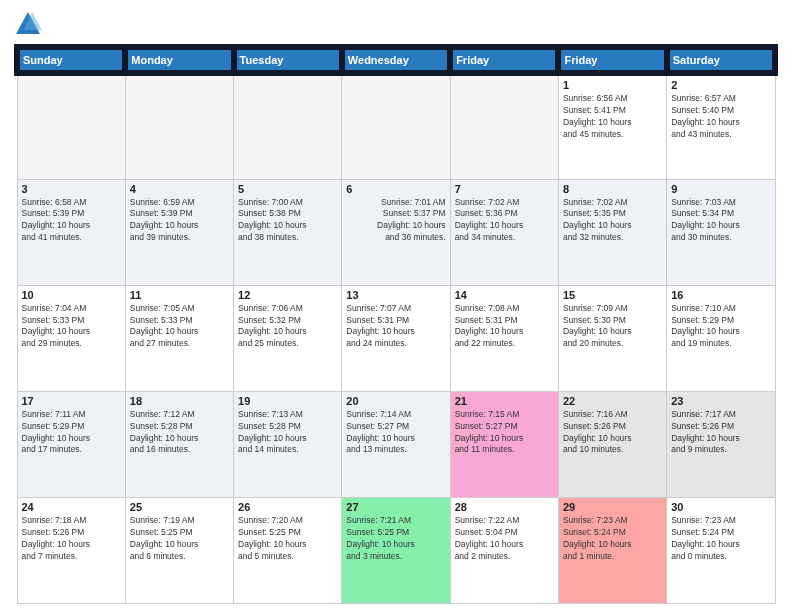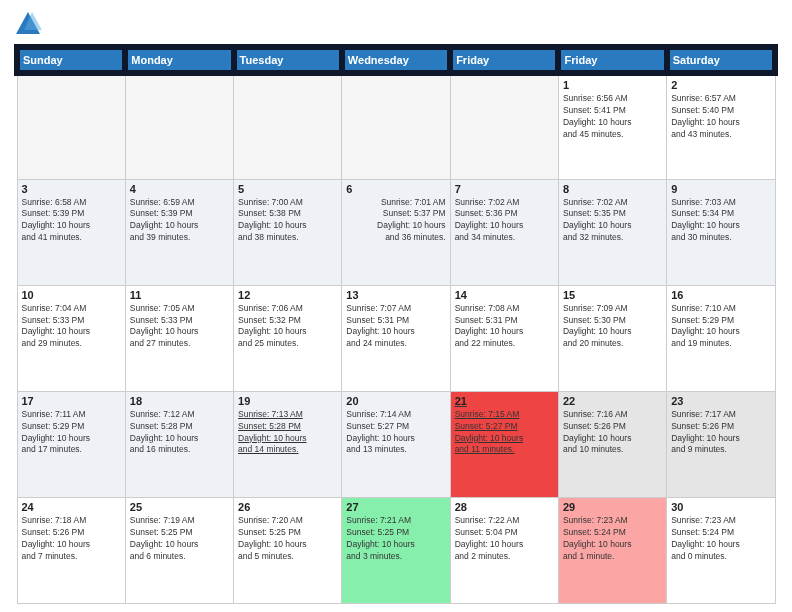--- a/index.html
+++ b/index.html
@@ -274,33 +274,33 @@
           </td>
           <td style="background: rgb(238, 242, 247);">
             <span class="day-num">18</span>
             <div class="day-info" style="white-space: pre-line;">Sunrise: 7:12 AM
 Sunset: 5:28 PM
 Daylight: 10 hours
 and 16 minutes.</div>
           </td>
           <td style="background: rgb(238, 242, 247);">
             <span class="day-num">19</span>
-            <div class="day-info" style="white-space: pre-line; text-decoration: underline;">Sunrise: 7:13 AM
+            <div class="day-info" style="white-space: pre-line;">Sunrise: 7:13 AM
 Sunset: 5:28 PM
 Daylight: 10 hours
 and 14 minutes.</div>
           </td>
           <td style="background: rgb(238, 242, 247);">
             <span class="day-num">20</span>
             <div class="day-info" style="white-space: pre-line;">Sunrise: 7:14 AM
 Sunset: 5:27 PM
 Daylight: 10 hours
 and 13 minutes.</div>
           </td>
-          <td style="background: #ef4444; text-decoration: underline;">
+          <td style="background: #f9a8d4;">
             <span class="day-num">21</span>
             <div class="day-info" style="white-space: pre-line;">Sunrise: 7:15 AM
 Sunset: 5:27 PM
 Daylight: 10 hours
 and 11 minutes.</div>
           </td>
           <td style="background: #e5e5e5;">
             <span class="day-num">22</span>
             <div class="day-info" style="white-space: pre-line;">Sunrise: 7:16 AM
 Sunset: 5:26 PM

